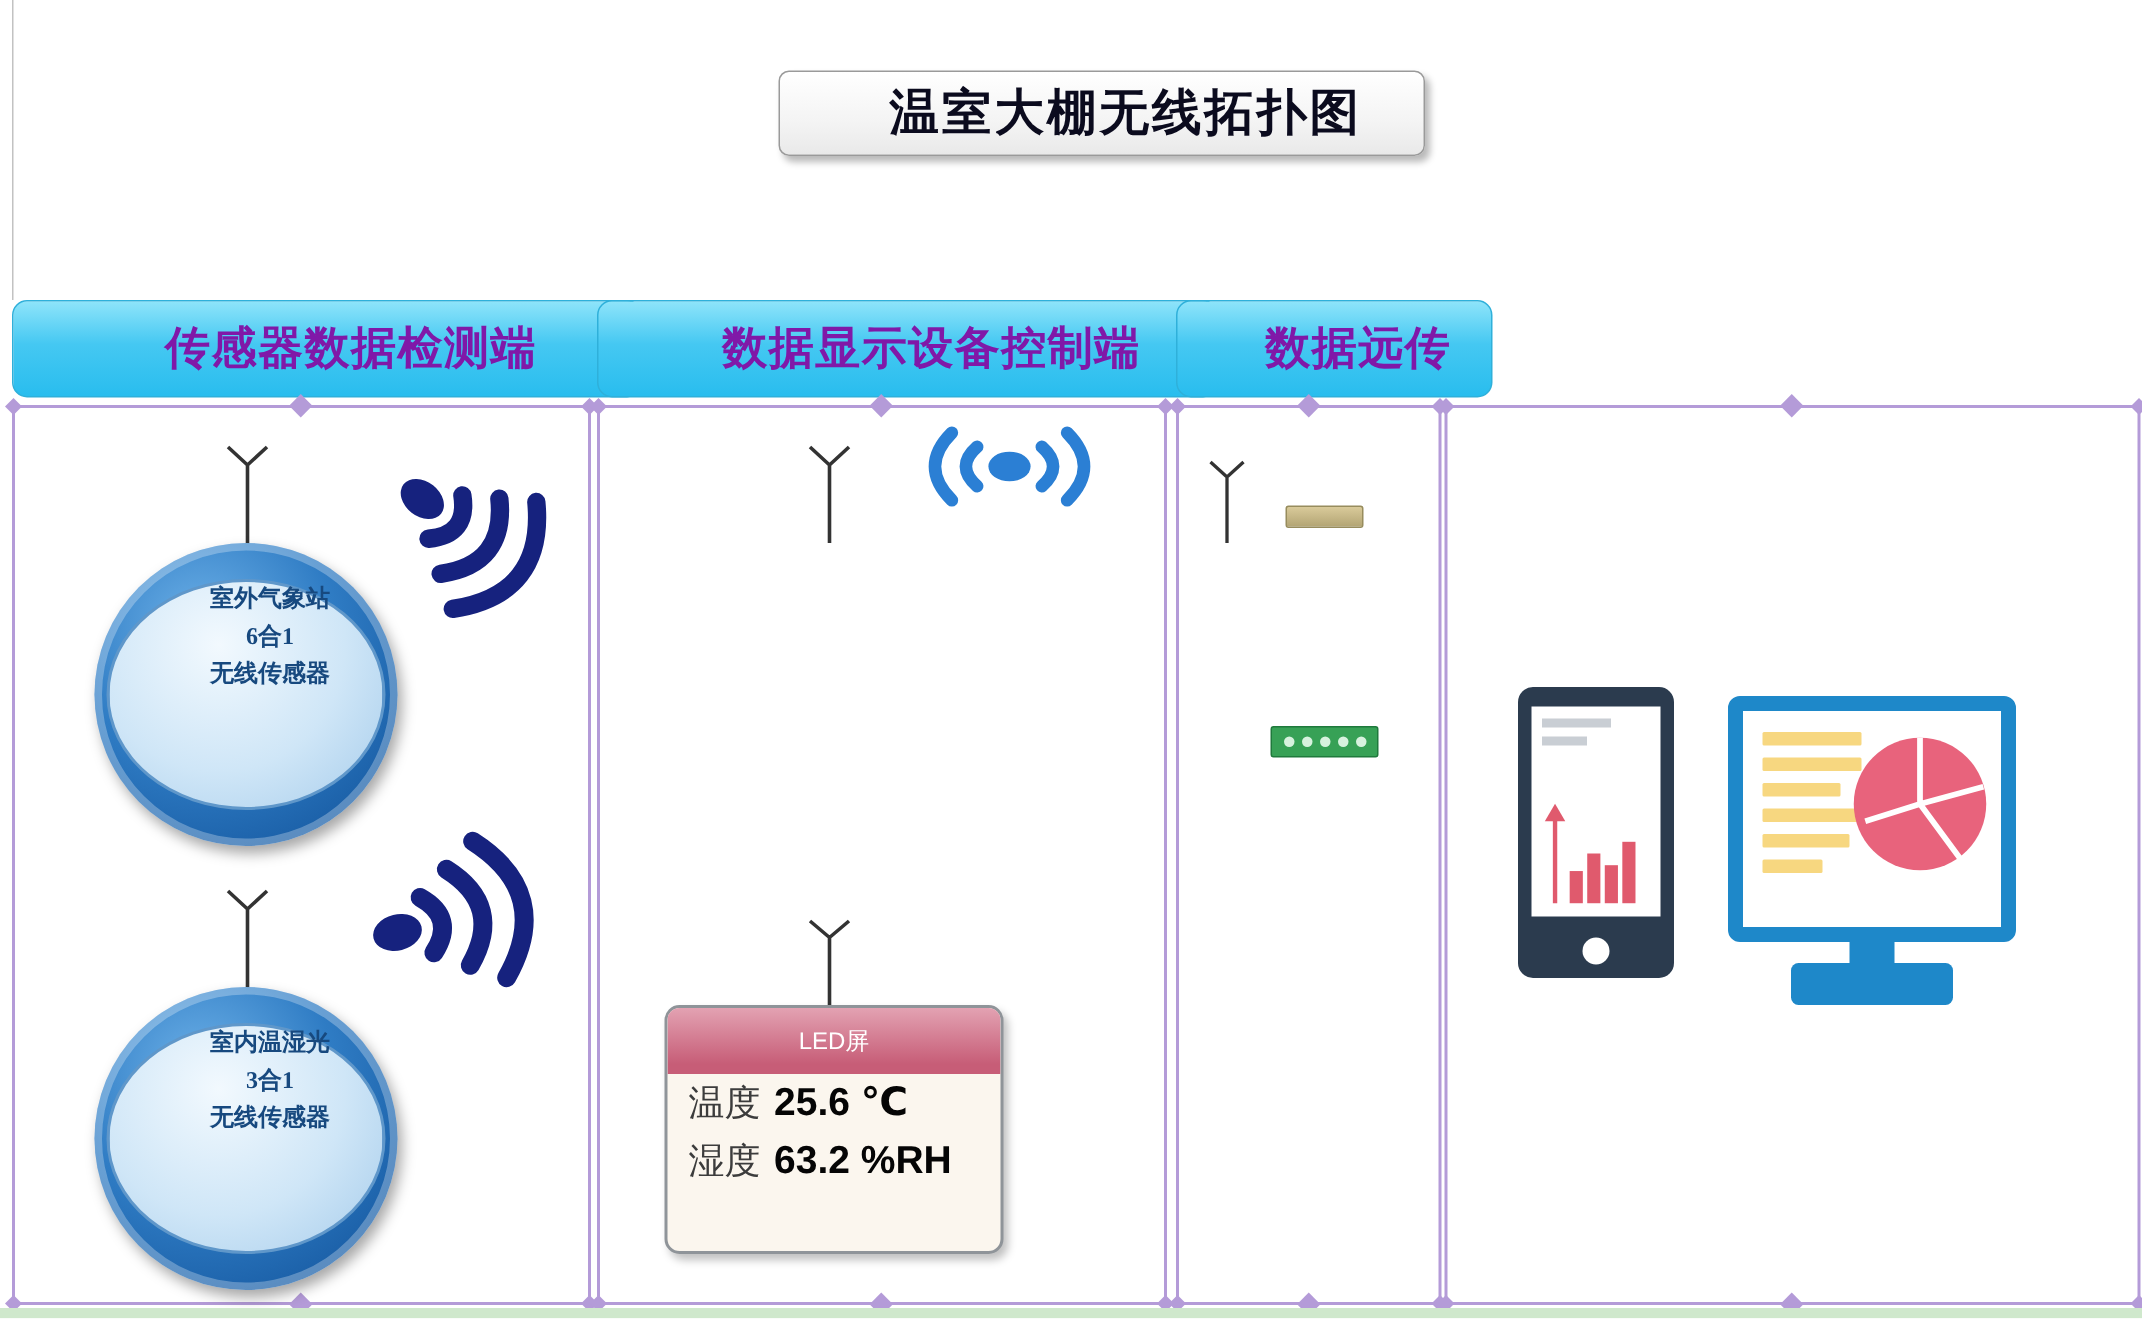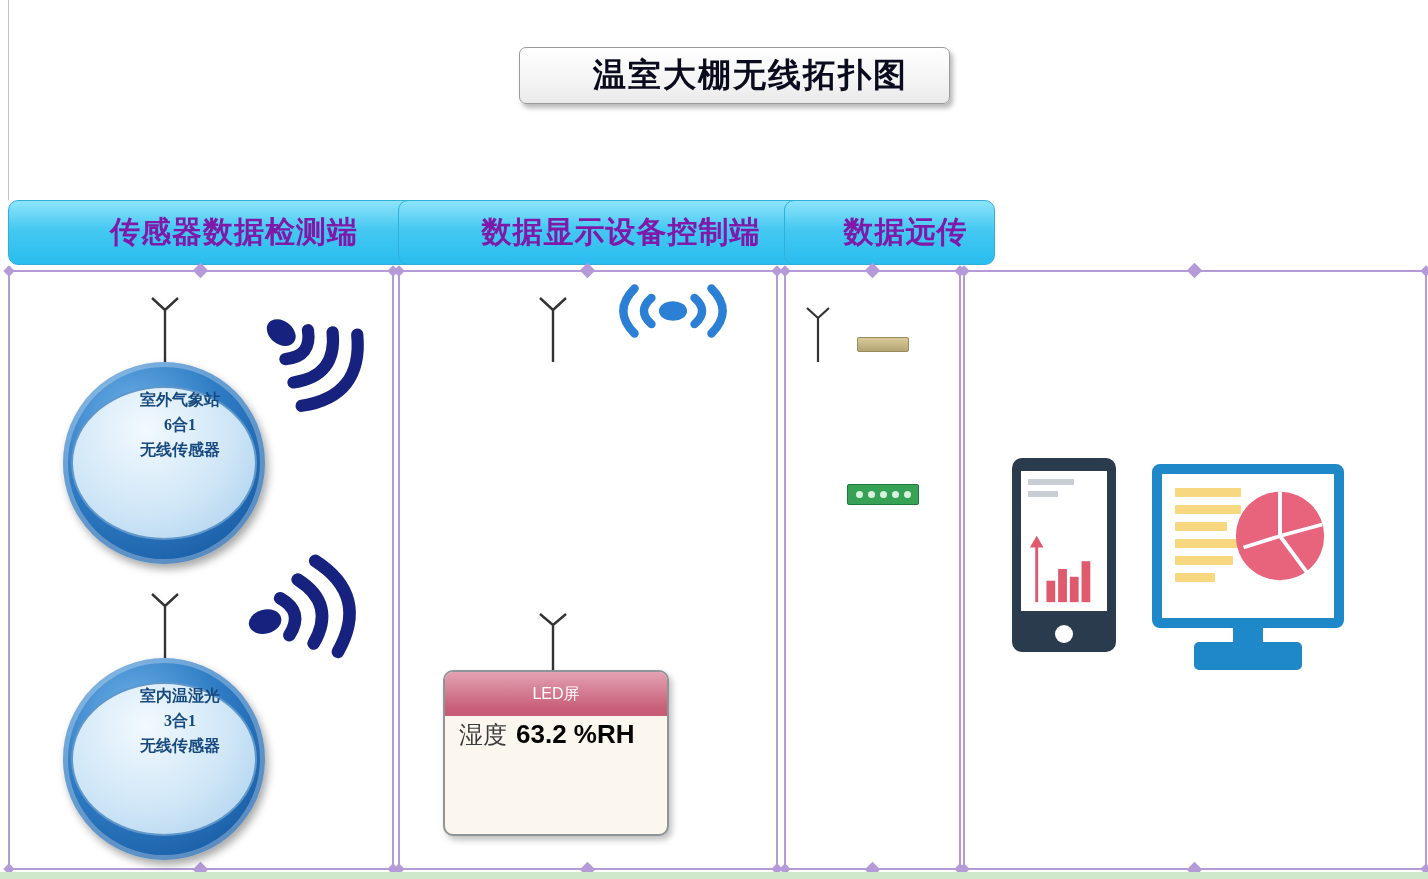--- a/index.html
+++ b/index.html
@@ -240,20 +240,24 @@
 
   <div class="antenna" style="left:536px;top:612px;">
     <svg width="34" height="58" viewBox="0 0 34 58">
         <path d="M17 58 V13 M17 13 L4 2 M17 13 L30 2" stroke="#333" stroke-width="2.4" fill="none"></path>
       </svg>
   </div>
 
   <div class="led-panel">
     <div class="led-header">LED屏</div>
     <div class="led-row">
+      <span class="led-label">温度</span>
+      <span class="led-value">25.6 ℃</span>
+    </div>
+    <div class="led-row">
       <span class="led-label">湿度</span>
       <span class="led-value">63.2 %RH</span>
     </div>
   </div>
 
   <div class="antenna" style="left:804px;top:306px;">
     <svg width="28" height="56" viewBox="0 0 28 56">
         <path d="M14 56 V12 M14 12 L3 2 M14 12 L25 2" stroke="#333" stroke-width="2.2" fill="none"></path>
       </svg>
   </div>

